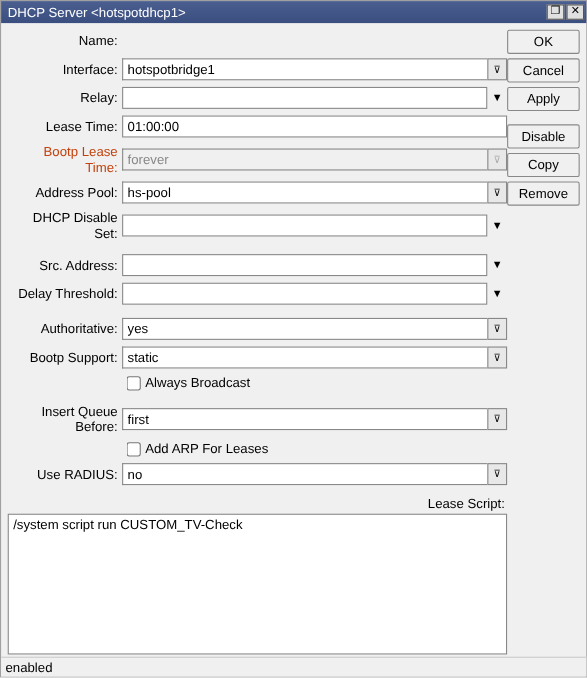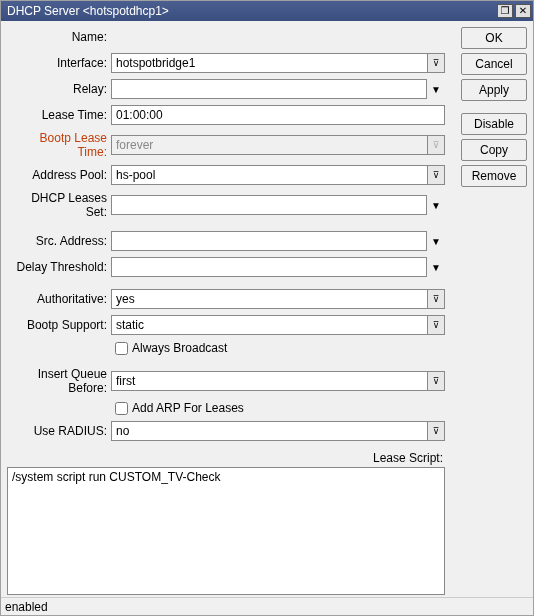--- a/index.html
+++ b/index.html
@@ -40,21 +40,21 @@
     align-items: center;
     justify-content: center;
     color: #000;
     font-size: 10px;
     line-height: 1;
   }
   .content {
     flex: 1;
     display: flex;
     padding: 6px 6px 2px 6px;
-    gap: 16px;
+    gap: 0;
   }
   .form-col {
     flex: 1;
     display: flex;
     flex-direction: column;
   }
   .btn-col {
     width: 66px;
     display: flex;
     flex-direction: column;
@@ -199,21 +199,21 @@
 
       <div class="row">
         <label class="fld">Address Pool:</label>
         <div class="control">
           <input type="text" value="hs-pool" style="">
           <span class="ddbtn">⊽</span>
         </div>
       </div>
 
       <div class="row">
-        <label class="fld">DHCP Leases Set:</label>
+        <label class="fld">DHCP Disable Set:</label>
         <div class="control">
           <input type="text" class="noddbtn" value="" style="">
           <span class="tri">▼</span>
         </div>
       </div>
 
       <div class="spacer"></div>
 
       <div class="row">
         <label class="fld">Src. Address:</label>

